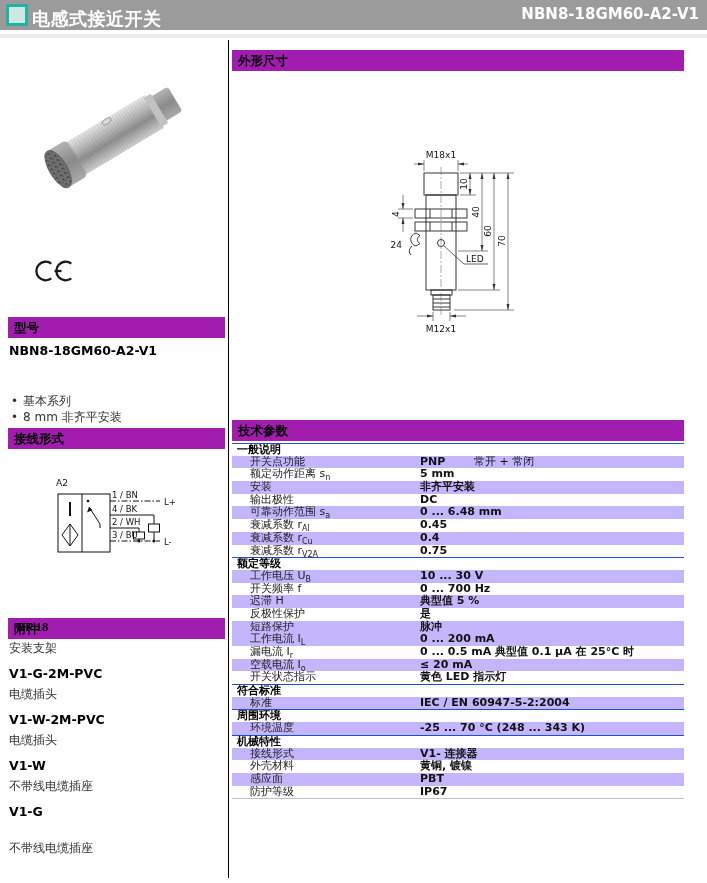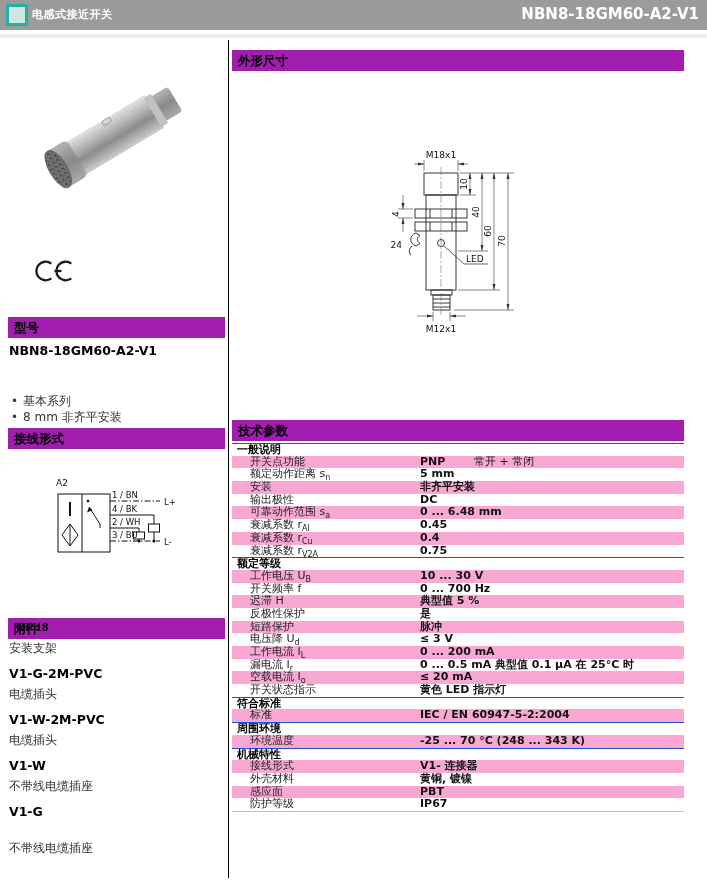--- a/index.html
+++ b/index.html
@@ -2,40 +2,40 @@
 <html><head>
 <meta charset="utf-8">
 <style>
   html,body{margin:0;padding:0;}
   .page{position:relative;width:707px;height:883px;background:#ffffff;
         font-family:"DejaVu Sans","Liberation Sans",sans-serif;color:#111;overflow:hidden;}
   
   .topbar{position:absolute;left:0;top:0;width:707px;height:30px;background:#9b9b9b;}
   .topbar-shadow{position:absolute;left:0;top:34px;width:707px;height:4px;background:#ececec;}
   .brandbox{position:absolute;left:6px;top:4px;width:16px;height:16px;background:#cfe7e2;border:3px solid #23b2a2;}
-  .doc-title{position:absolute;left:32px;top:7px;font-size:11px;font-weight:bold;color:#ffffff;letter-spacing:.5px;}
+  .doc-title{position:absolute;left:32px;top:7px;font-size:18px;font-weight:bold;color:#ffffff;letter-spacing:.5px;}
   .doc-model{position:absolute;right:8px;top:5px;font-size:15px;font-weight:bold;color:#ffffff;}
   
   .divider{position:absolute;left:228px;top:40px;width:1px;height:838px;background:#000;}
   
   .bar{position:absolute;height:21px;background:#a21caf;color:#000;font-weight:bold;
        font-size:12.5px;line-height:21px;padding-left:6px;box-sizing:border-box;}
   .bar-l{left:8px;width:217px;}
   .bar-r{left:232px;width:452px;}
   .boldline{font-weight:bold;font-size:12.5px;color:#000;}
   .plain{font-size:12px;color:#333;}
   
   .feature{position:relative;padding-left:14px;font-size:12px;color:#333;line-height:16px;}
   .feature::before{content:"•";position:absolute;left:2px;color:#333;}
   
   .specs{position:absolute;left:232px;top:443px;width:452px;border-bottom:1px solid #c0c0c0;}
   .sec{height:12.7px;line-height:12.6px;font-size:11px;font-weight:bold;color:#000;
        border-top:1px solid #1d4ed8;box-sizing:border-box;padding-left:5px;}
   .row{position:relative;height:12.7px;line-height:12.7px;font-size:11px;}
-  .row.alt{background:#f9a8d4;}
+  .row.alt{background:#c4b5fd;}
   .lab{position:absolute;left:18px;top:0;color:#222;white-space:nowrap;}
   .val{position:absolute;left:188px;top:0;font-weight:bold;color:#111;white-space:nowrap;}
   .val2{position:absolute;left:242px;top:0;font-weight:normal;color:#111;white-space:nowrap;}
   sub{font-size:8px;line-height:0;}
   svg text{font-family:"DejaVu Sans","Liberation Sans",sans-serif;}
 </style>
 </head>
 <body>
 
 <div class="page">
@@ -280,24 +280,20 @@
         <span class="val">典型值 5 %</span>
       </div>
       <div class="row">
         <span class="lab">反极性保护</span>
         <span class="val">是</span>
       </div>
       <div class="row alt">
         <span class="lab">短路保护</span>
         <span class="val">脉冲</span>
       </div>
-      <div class="row">
-        <span class="lab">电压降  U<sub>d</sub></span>
-        <span class="val">≤ 3 V</span>
-      </div>
       <div class="row alt">
         <span class="lab">工作电流  I<sub>L</sub></span>
         <span class="val">0 ... 200 mA</span>
       </div>
       <div class="row">
         <span class="lab">漏电流 I<sub>r</sub></span>
         <span class="val">0 ... 0.5 mA 典型值 0.1 μA 在 25°C 时</span>
       </div>
       <div class="row alt">
         <span class="lab">空载电流 I<sub>o</sub></span>

